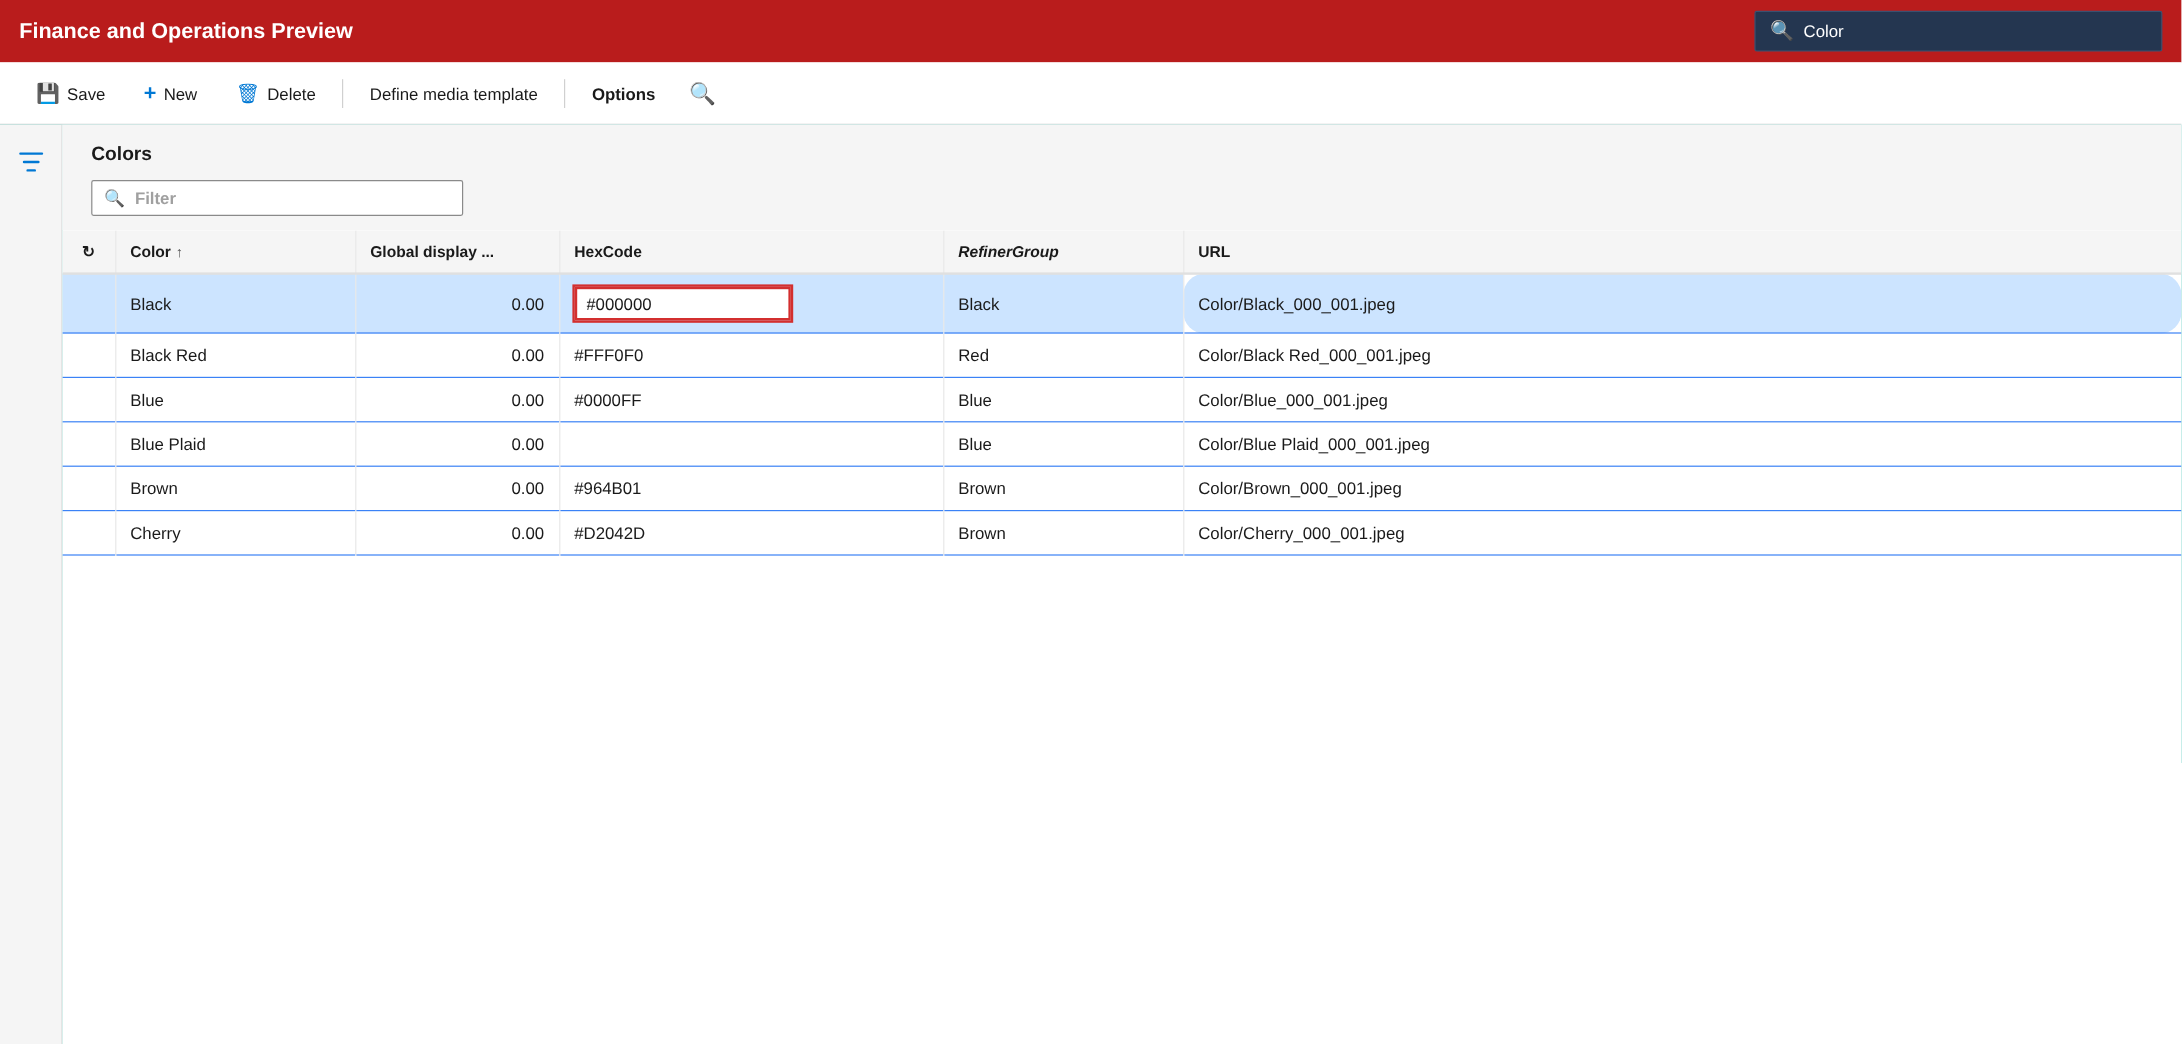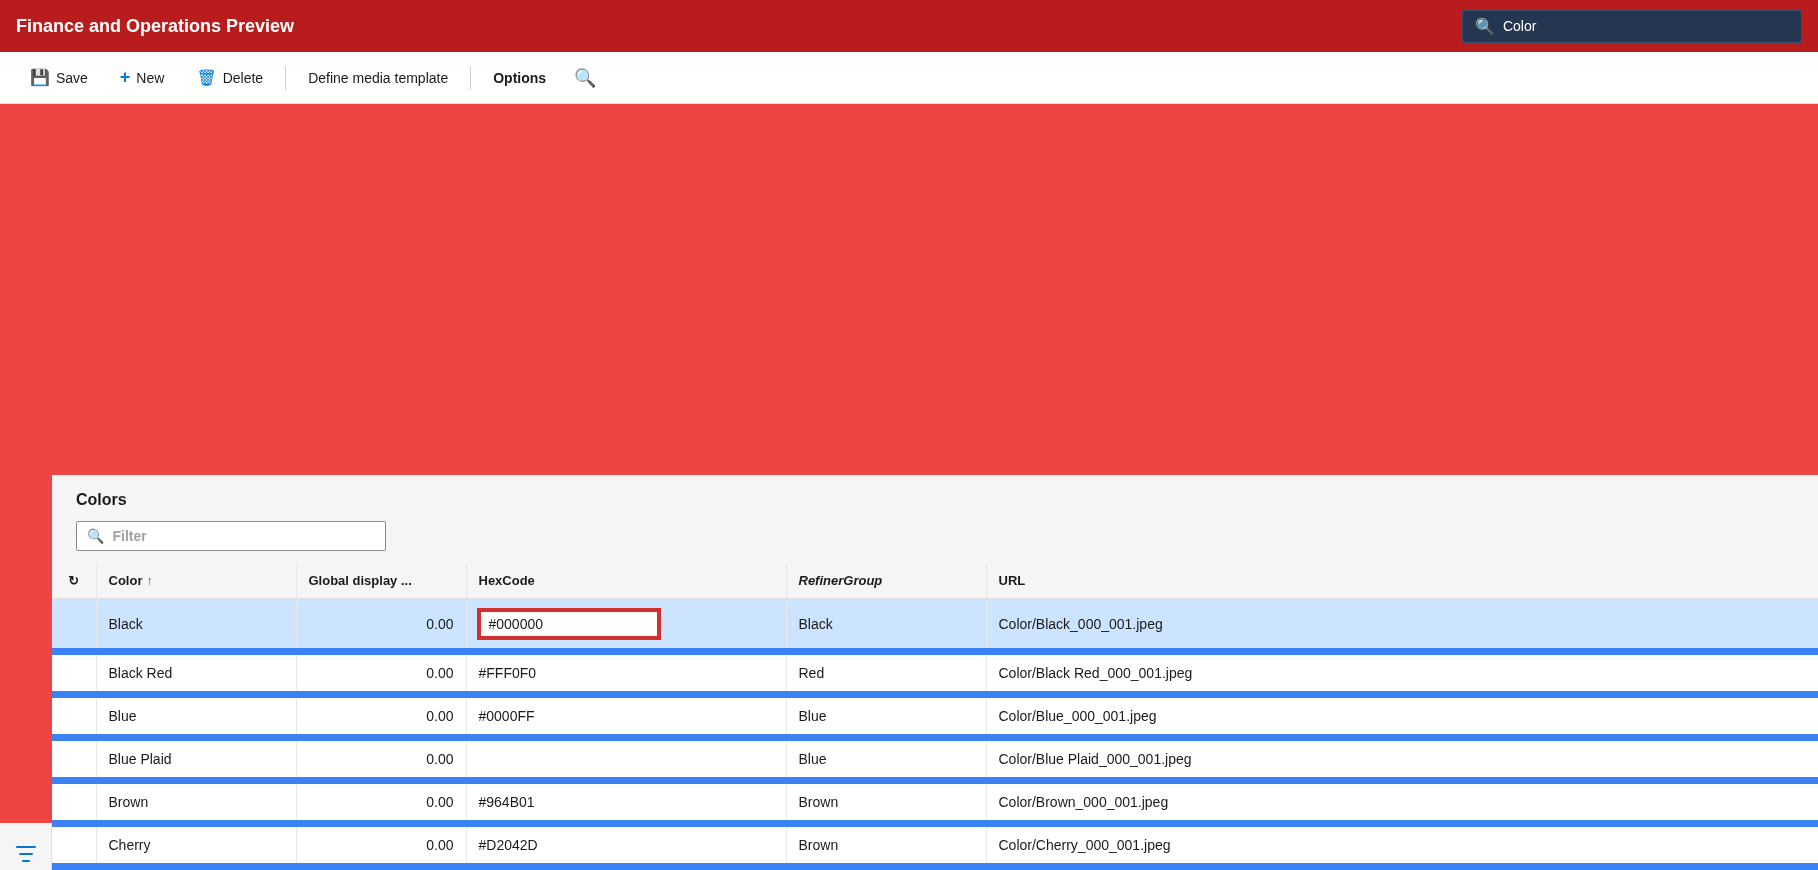--- a/index.html
+++ b/index.html
@@ -79,22 +79,21 @@
       background: transparent;
       cursor: pointer;
       color: #0078d4;
       font-size: 18px;
     }
 
     
     .main-content {
       display: flex;
       height: calc(870px - 52px - 52px);
-      background: #ef4444;
-      align-items: flex-end;
+      background: #14b8a6;
     }
 
     
     .left-sidebar {
       width: 52px;
       background: #f5f5f5;
       display: flex;
       flex-direction: column;
       align-items: center;
       padding-top: 20px;
@@ -171,32 +170,32 @@
     .th-refresh {
       width: 40px;
       text-align: center;
     }
     .th-sort {
       display: flex;
       align-items: center;
       gap: 4px;
     }
     tbody tr {
-      border-bottom: 7px solid #3b82f6;
+      border-bottom: 1px solid #3b82f6;
     }
     tbody tr.selected {
       background: #cce4ff;
     }
     tbody td {
       padding: 10px 12px;
       font-size: 14px;
       color: #1a1a1a;
       border-right: 1px solid #e8e8e8;
     }
-    tbody td:last-child { border-right: none; }
+    tbody td:last-child { border-right: none; border-radius: 18px; }
     .td-indicator {
       width: 6px;
       padding: 0;
     }
     .selected-bar {
       width: 5px;
       background: #0078d4;
       height: 100%;
       display: block;
     }

